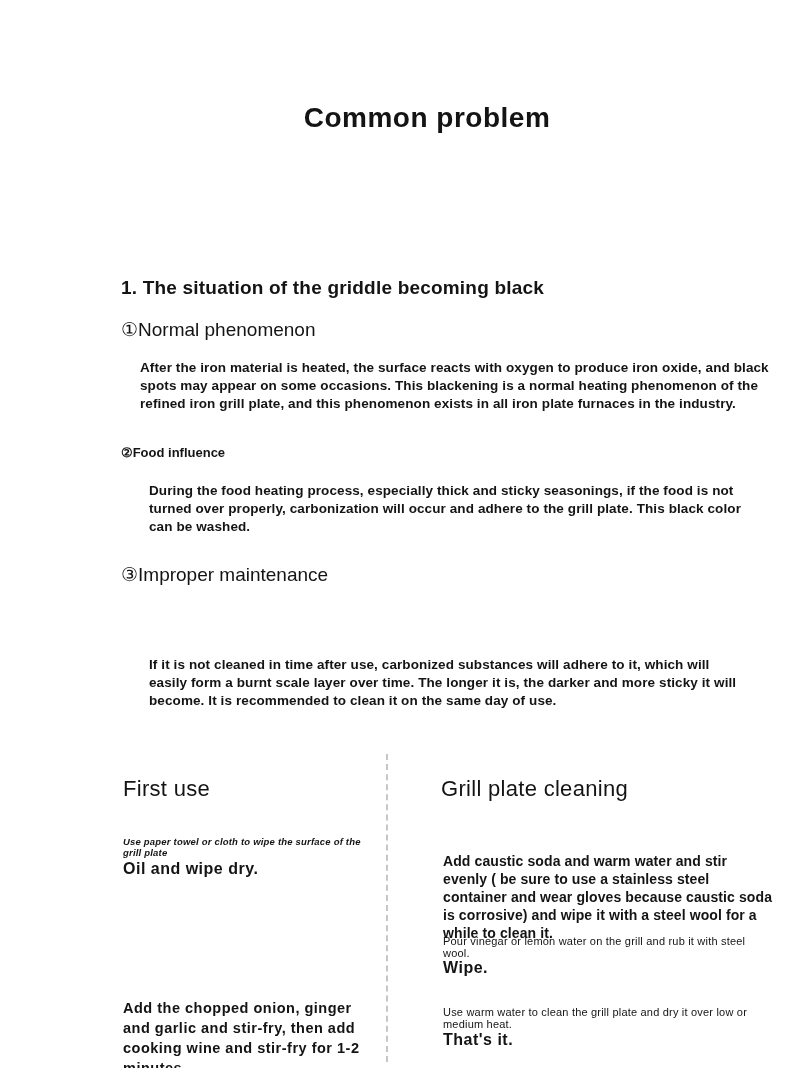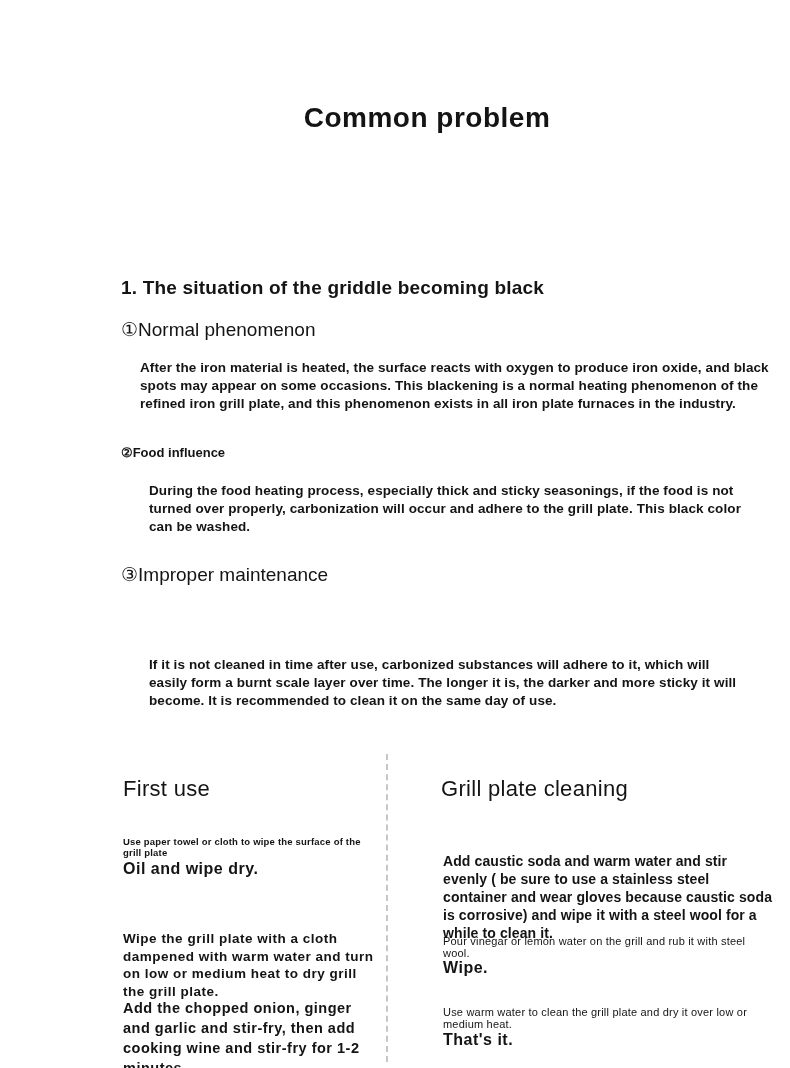--- a/index.html
+++ b/index.html
@@ -113,24 +113,23 @@
   <div class="abs body-par" style="top:434px; left:101px; width:625px;">During the food heating process, especially thick and sticky seasonings, if the food is not turned over properly, carbonization will occur and adhere to the grill plate. This black color can be washed.</div>
 
   <div class="abs h-sub-big" style="top:515px; left:73px;">③Improper maintenance</div>
   <div class="abs body-par" style="top:568px; left:101px; width:630px;margin-top:40px;">If it is not cleaned in time after use, carbonized substances will adhere to it, which will easily form a burnt scale layer over time. The longer it is, the darker and more sticky it will become. It is recommended to clean it on the same day of use.</div>
 
 
   <div class="abs divider-dashed"></div>
 
   <div class="abs col-heading" style="top:728px; left:75px;">First use</div>
 
-  <div class="abs step-note-sm" style="top:788px; left:75px; width:276px;">Use paper towel or cloth to wipe the surface of the grill plate</div>
+  <div class="abs step-note-sm" style="top:788px; left:75px; width:276px;font-style:italic;">Use paper towel or cloth to wipe the surface of the grill plate</div>
   <div class="abs step-main-big" style="top:812px; left:75px;">Oil and wipe dry.</div>
 
-  <div class="abs step-main-par" style="top:882px; left:75px; width:288px;">Wipe the grill plate with a cloth dampened with warm water and turn on low or medium heat to dry grill the grill plate.</div>
 
   <div class="abs step-main-par-lg" style="top:950px; left:75px; width:288px;">Add the chopped onion, ginger and garlic and stir-fry, then add cooking wine and stir-fry for 1-2 minutes.</div>
 
   <div class="abs col-heading" style="top:728px; left:368px;margin-left:25px;">Grill plate cleaning</div>
 
   <div class="abs right-par" style="top:788px; left:395px; width:364px;margin-top:16px;">Add caustic soda and warm water and stir evenly ( be sure to use a stainless steel container and wear gloves because caustic soda is corrosive) and wipe it with a steel wool for a while to clean it.</div>
 
   <div class="abs step-note-md" style="top:887px; left:395px; width:364px;">Pour vinegar or lemon water on the grill and rub it with steel wool.</div>
   <div class="abs step-main-big" style="top:911px; left:395px;">Wipe.</div>
 

